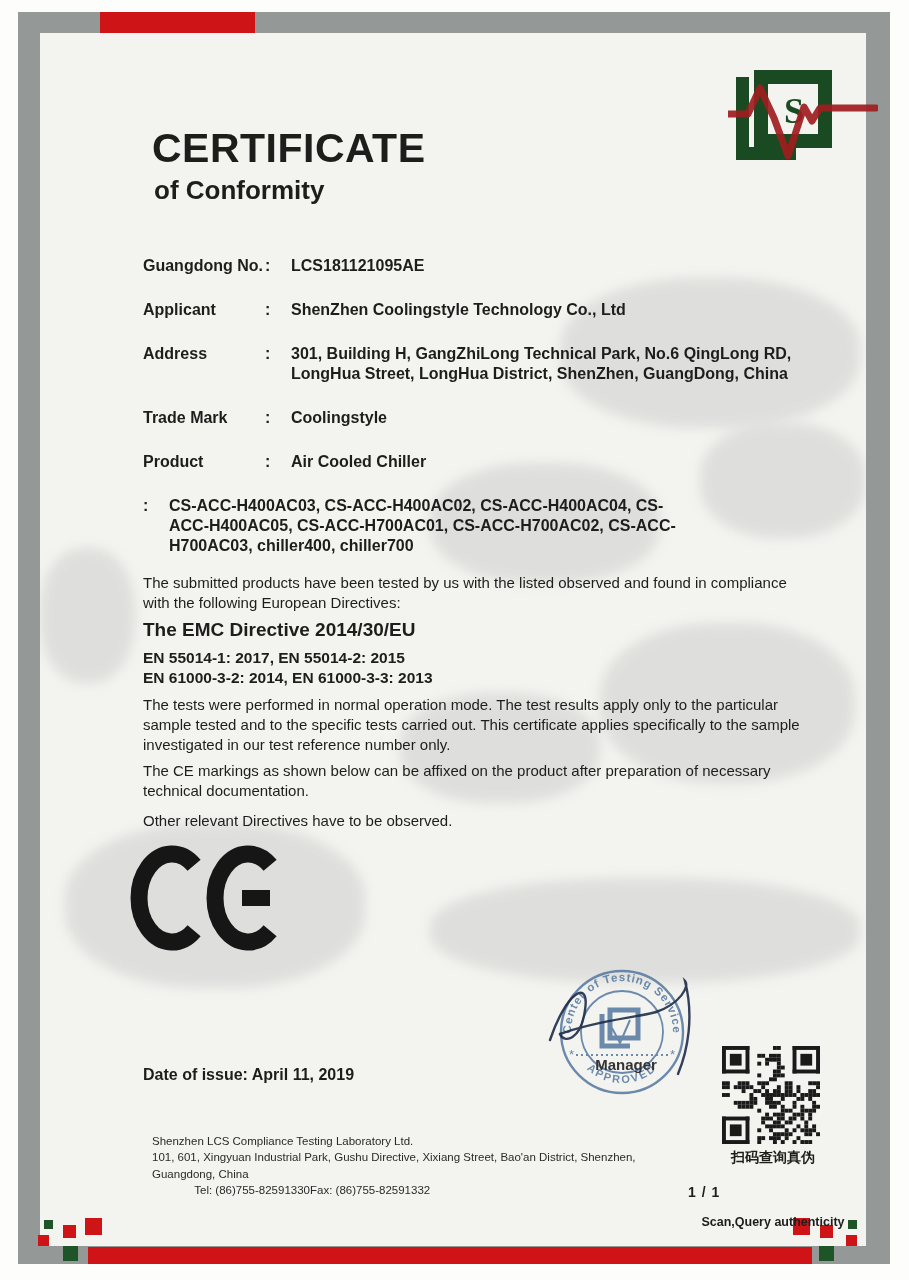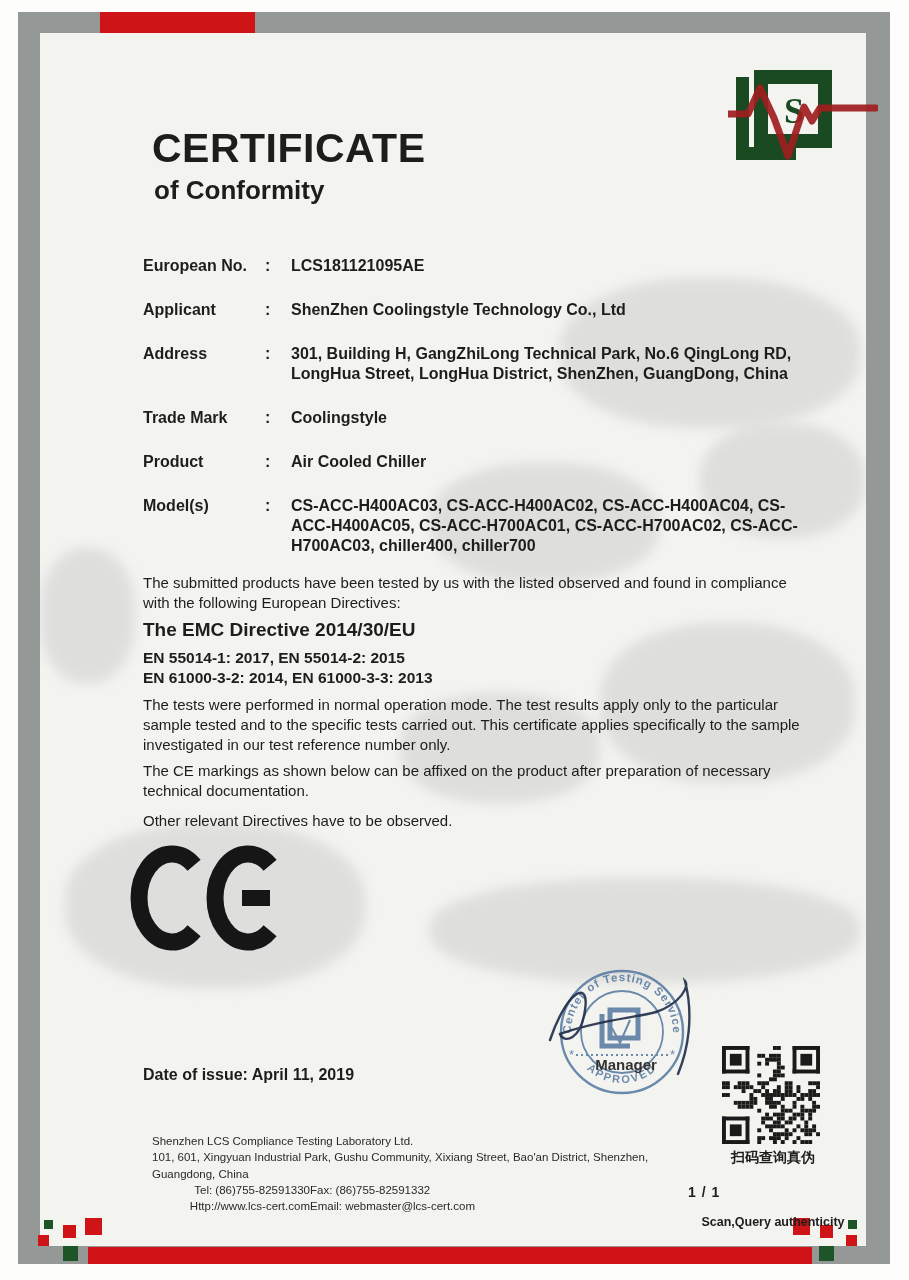--- a/index.html
+++ b/index.html
@@ -85,21 +85,21 @@
       <text x="66" y="60" text-anchor="middle" font-size="36" font-weight="bold" fill="#1a4a22" font-family="Liberation Serif, serif">S</text>
       <polyline points="0,51 20,51 32,25 46,55 60,93 76,44 84,58 92,45 148,45" fill="none" stroke="#a01d20" stroke-width="7" stroke-linejoin="round" stroke-linecap="round" opacity="0.92"></polyline>
     </svg>
   </div>
 
   <div class="abs title">CERTIFICATE</div>
   <div class="abs subtitle">of Conformity</div>
 
   <div class="abs fields">
     <div class="frow">
-      <div class="flabel">European No.</div>
+      <div class="flabel">Guangdong No.</div>
       <div class="fcolon">:</div>
       <div class="fvalue">LCS181121095AE</div>
     </div>
     <div class="frow">
       <div class="flabel">Applicant</div>
       <div class="fcolon">:</div>
       <div class="fvalue">ShenZhen Coolingstyle Technology Co., Ltd</div>
     </div>
     <div class="frow">
       <div class="flabel">Address</div>
@@ -110,21 +110,20 @@
       <div class="flabel">Trade Mark</div>
       <div class="fcolon">:</div>
       <div class="fvalue">Coolingstyle</div>
     </div>
     <div class="frow">
       <div class="flabel">Product</div>
       <div class="fcolon">:</div>
       <div class="fvalue">Air Cooled Chiller</div>
     </div>
     <div class="frow">
-      <div class="flabel">Model(s)</div>
       <div class="fcolon">:</div>
       <div class="fvalue">CS-ACC-H400AC03, CS-ACC-H400AC02, CS-ACC-H400AC04, CS-ACC-H400AC05, CS-ACC-H700AC01, CS-ACC-H700AC02, CS-ACC-H700AC03, chiller400, chiller700</div>
     </div>
   </div>
 
   <div class="abs para p1">The submitted products have been tested by us with the listed observed and found in compliance with the following European Directives:</div>
   <div class="abs para emc bold">The EMC Directive 2014/30/EU</div>
   <div class="abs para stds bold">
     <div>EN 55014-1: 2017, EN 55014-2: 2015</div>
     <div>EN 61000-3-2: 2014, EN 61000-3-3: 2013</div>
@@ -371,27 +370,23 @@
         <rect x="88" y="96" width="4" height="4" fill="#1a1a1a"></rect>
       </svg>
   </div>
   <div class="abs qrcap">
     <div class="qrzh">扫码查询真伪</div>
     <div class="qren">Scan,Query authenticity</div>
   </div>
 
   <div class="abs footer">
     <div>Shenzhen LCS Compliance Testing Laboratory Ltd.</div>
-    <div>101, 601, Xingyuan Industrial Park, Gushu Community, Xixiang Street, Bao'an District, Shenzhen,</div>
+    <div>101, 601, Xingyuan Industrial Park, Gushu Directive, Xixiang Street, Bao'an District, Shenzhen,</div>
     <div>Guangdong, China</div>
     <div class="fgrid">
       <div class="fcol1">Tel: (86)755-82591330</div>
       <div>Fax: (86)755-82591332</div>
     </div>
-    <div class="fgrid">
-      <div class="fcol1">Http://www.lcs-cert.com</div>
-      <div>Email: webmaster@lcs-cert.com</div>
-    </div>
   </div>
 
   <div class="abs pagenum">1 / 1</div>
 
 </div>
 
 </body></html>

